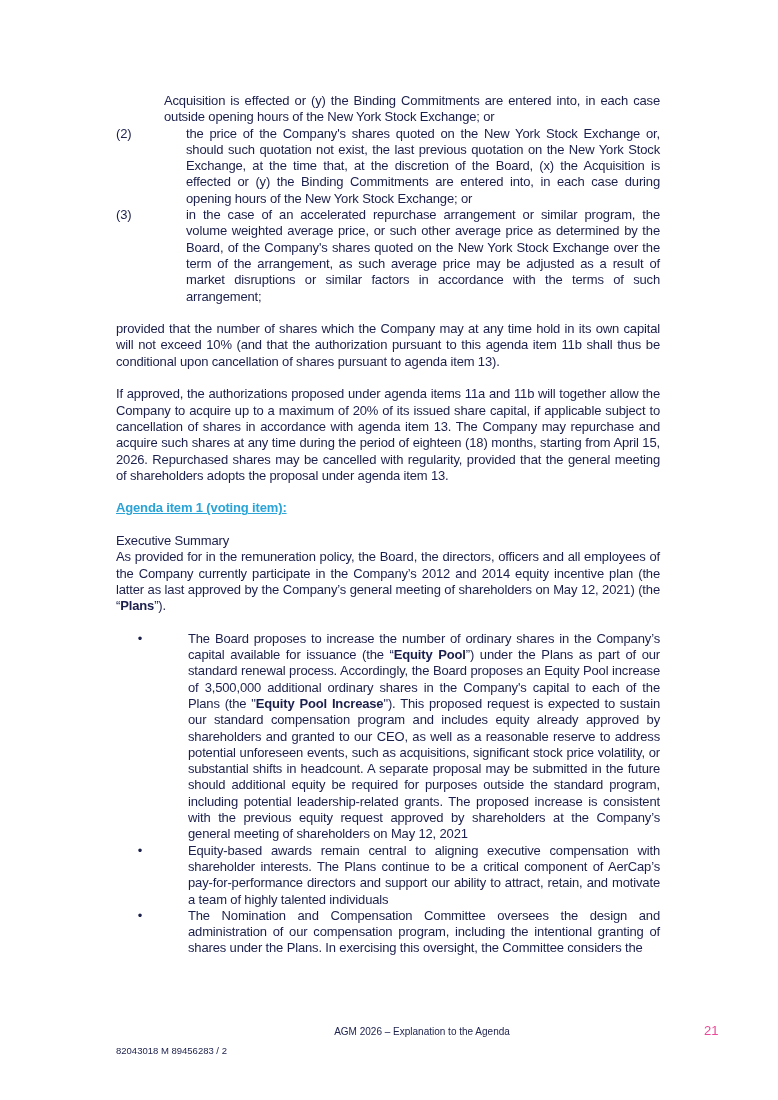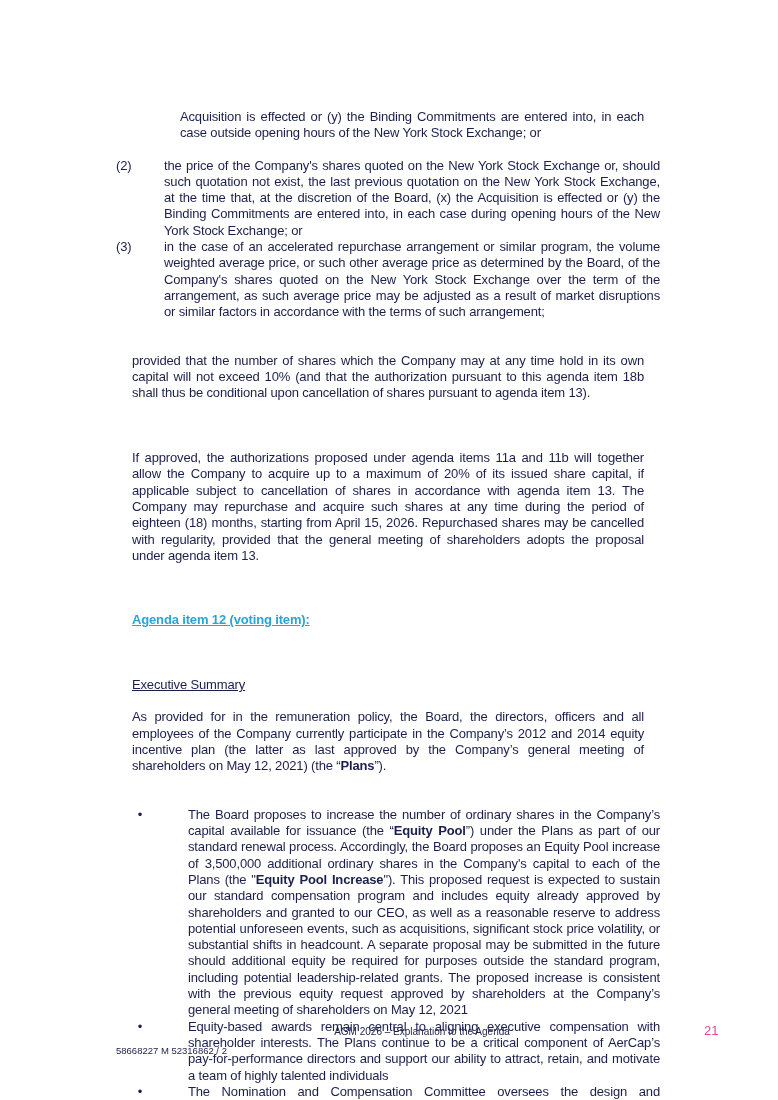--- a/index.html
+++ b/index.html
@@ -5,30 +5,30 @@
     html, body { margin: 0; padding: 0; background: #ffffff; }
     body {
       width: 778px; height: 1100px; position: relative; overflow: hidden;
       font-family: "Liberation Sans", sans-serif;
       color: #1b1f4b;
     }
     .page {
       position: absolute; left: 116px; top: 93px; width: 544px;
       font-size: 13px; line-height: 16.3px; letter-spacing: -0.15px;
     }
-    p { margin: 16px; text-align: justify; }
+    p { margin: 0; text-align: justify; }
     .gap { height: 16.3px; }
     .num-item { display: flex; }
     .num-item .num { width: 48px; flex: 0 0 48px; }
-    .num-item .body { flex: 1; text-align: justify; }
+    .num-item .body { flex: 1; text-align: justify; margin-left: 22px; }
     .cont { padding-left: 48px; text-align: justify; }
     .heading {
       color: #2aa3d6; font-weight: bold; text-decoration: underline;
     }
-    .subhead { text-decoration: underline; }
+    .subhead { }
     ul.bullets { list-style: none; margin: 0; padding: 0; }
     ul.bullets li { display: flex; }
     ul.bullets li .dot { width: 48px; flex: 0 0 48px; text-align: center; padding-left: 0; }
     ul.bullets li .txt { flex: 1; text-align: justify; margin-left: 24px; }
     b { font-weight: bold; }
     .footer-center {
       position: absolute; top: 1026px; left: 0; width: 778px; text-align: center;
       font-size: 10px; color: #1b1f4b; padding-left: 33px;
     }
     .footer-page {
@@ -47,27 +47,27 @@
   <div class="num-item">
     <span class="num">(2)</span>
     <span class="body">the price of the Company's shares quoted on the New York Stock Exchange or, should such quotation not exist, the last previous quotation on the New York Stock Exchange, at the time that, at the discretion of the Board, (x) the Acquisition is effected or (y) the Binding Commitments are entered into, in each case during opening hours of the New York Stock Exchange; or</span>
   </div>
   <div class="num-item">
     <span class="num">(3)</span>
     <span class="body">in the case of an accelerated repurchase arrangement or similar program, the volume weighted average price, or such other average price as determined by the Board, of the Company's shares quoted on the New York Stock Exchange over the term of the arrangement, as such average price may be adjusted as a result of market disruptions or similar factors in accordance with the terms of such arrangement;</span>
   </div>
 
   <div class="gap"></div>
-  <p>provided that the number of shares which the Company may at any time hold in its own capital will not exceed 10% (and that the authorization pursuant to this agenda item 18b shall thus be conditional upon cancellation of shares pursuant to agenda item 13).</p>
+  <p>provided that the number of shares which the Company may at any time hold in its own capital will not exceed 10% (and that the authorization pursuant to this agenda item 11b shall thus be conditional upon cancellation of shares pursuant to agenda item 13).</p>
 
   <div class="gap"></div>
   <p>If approved, the authorizations proposed under agenda items 11a and 11b will together allow the Company to acquire up to a maximum of 20% of its issued share capital, if applicable subject to cancellation of shares in accordance with agenda item 13. The Company may repurchase and acquire such shares at any time during the period of eighteen (18) months, starting from April 15, 2026. Repurchased shares may be cancelled with regularity, provided that the general meeting of shareholders adopts the proposal under agenda item 13.</p>
 
   <div class="gap"></div>
-  <p><span class="heading">Agenda item 12 (voting item):</span></p>
+  <p><span class="heading">Agenda item 1 (voting item):</span></p>
 
   <div class="gap"></div>
   <p><span class="subhead">Executive Summary</span></p>
   <p><span>As provided for in the remuneration policy, the Board, the directors, officers and all employees of the Company currently participate in the Company’s 2012 and 2014 equity incentive plan (the latter as last approved by the Company’s general meeting of shareholders on May 12, 2021) (the “</span><b>Plans</b><span>”).</span></p>
 
   <div class="gap"></div>
 
   <ul class="bullets">
     <li>
       <span class="dot">•</span>
@@ -79,13 +79,13 @@
     </li>
     <li>
       <span class="dot">•</span>
       <span class="txt">The Nomination and Compensation Committee oversees the design and administration of our compensation program, including the intentional granting of shares under the Plans. In exercising this oversight, the Committee considers the</span>
     </li>
   </ul>
 </div>
 
 <div class="footer-center">AGM 2026 – Explanation to the Agenda</div>
 <div class="footer-page">21</div>
-<div class="footer-doc">58668227 M 52316862 / 2</div>
+<div class="footer-doc">82043018 M 89456283 / 2</div>
 
 </body></html>

